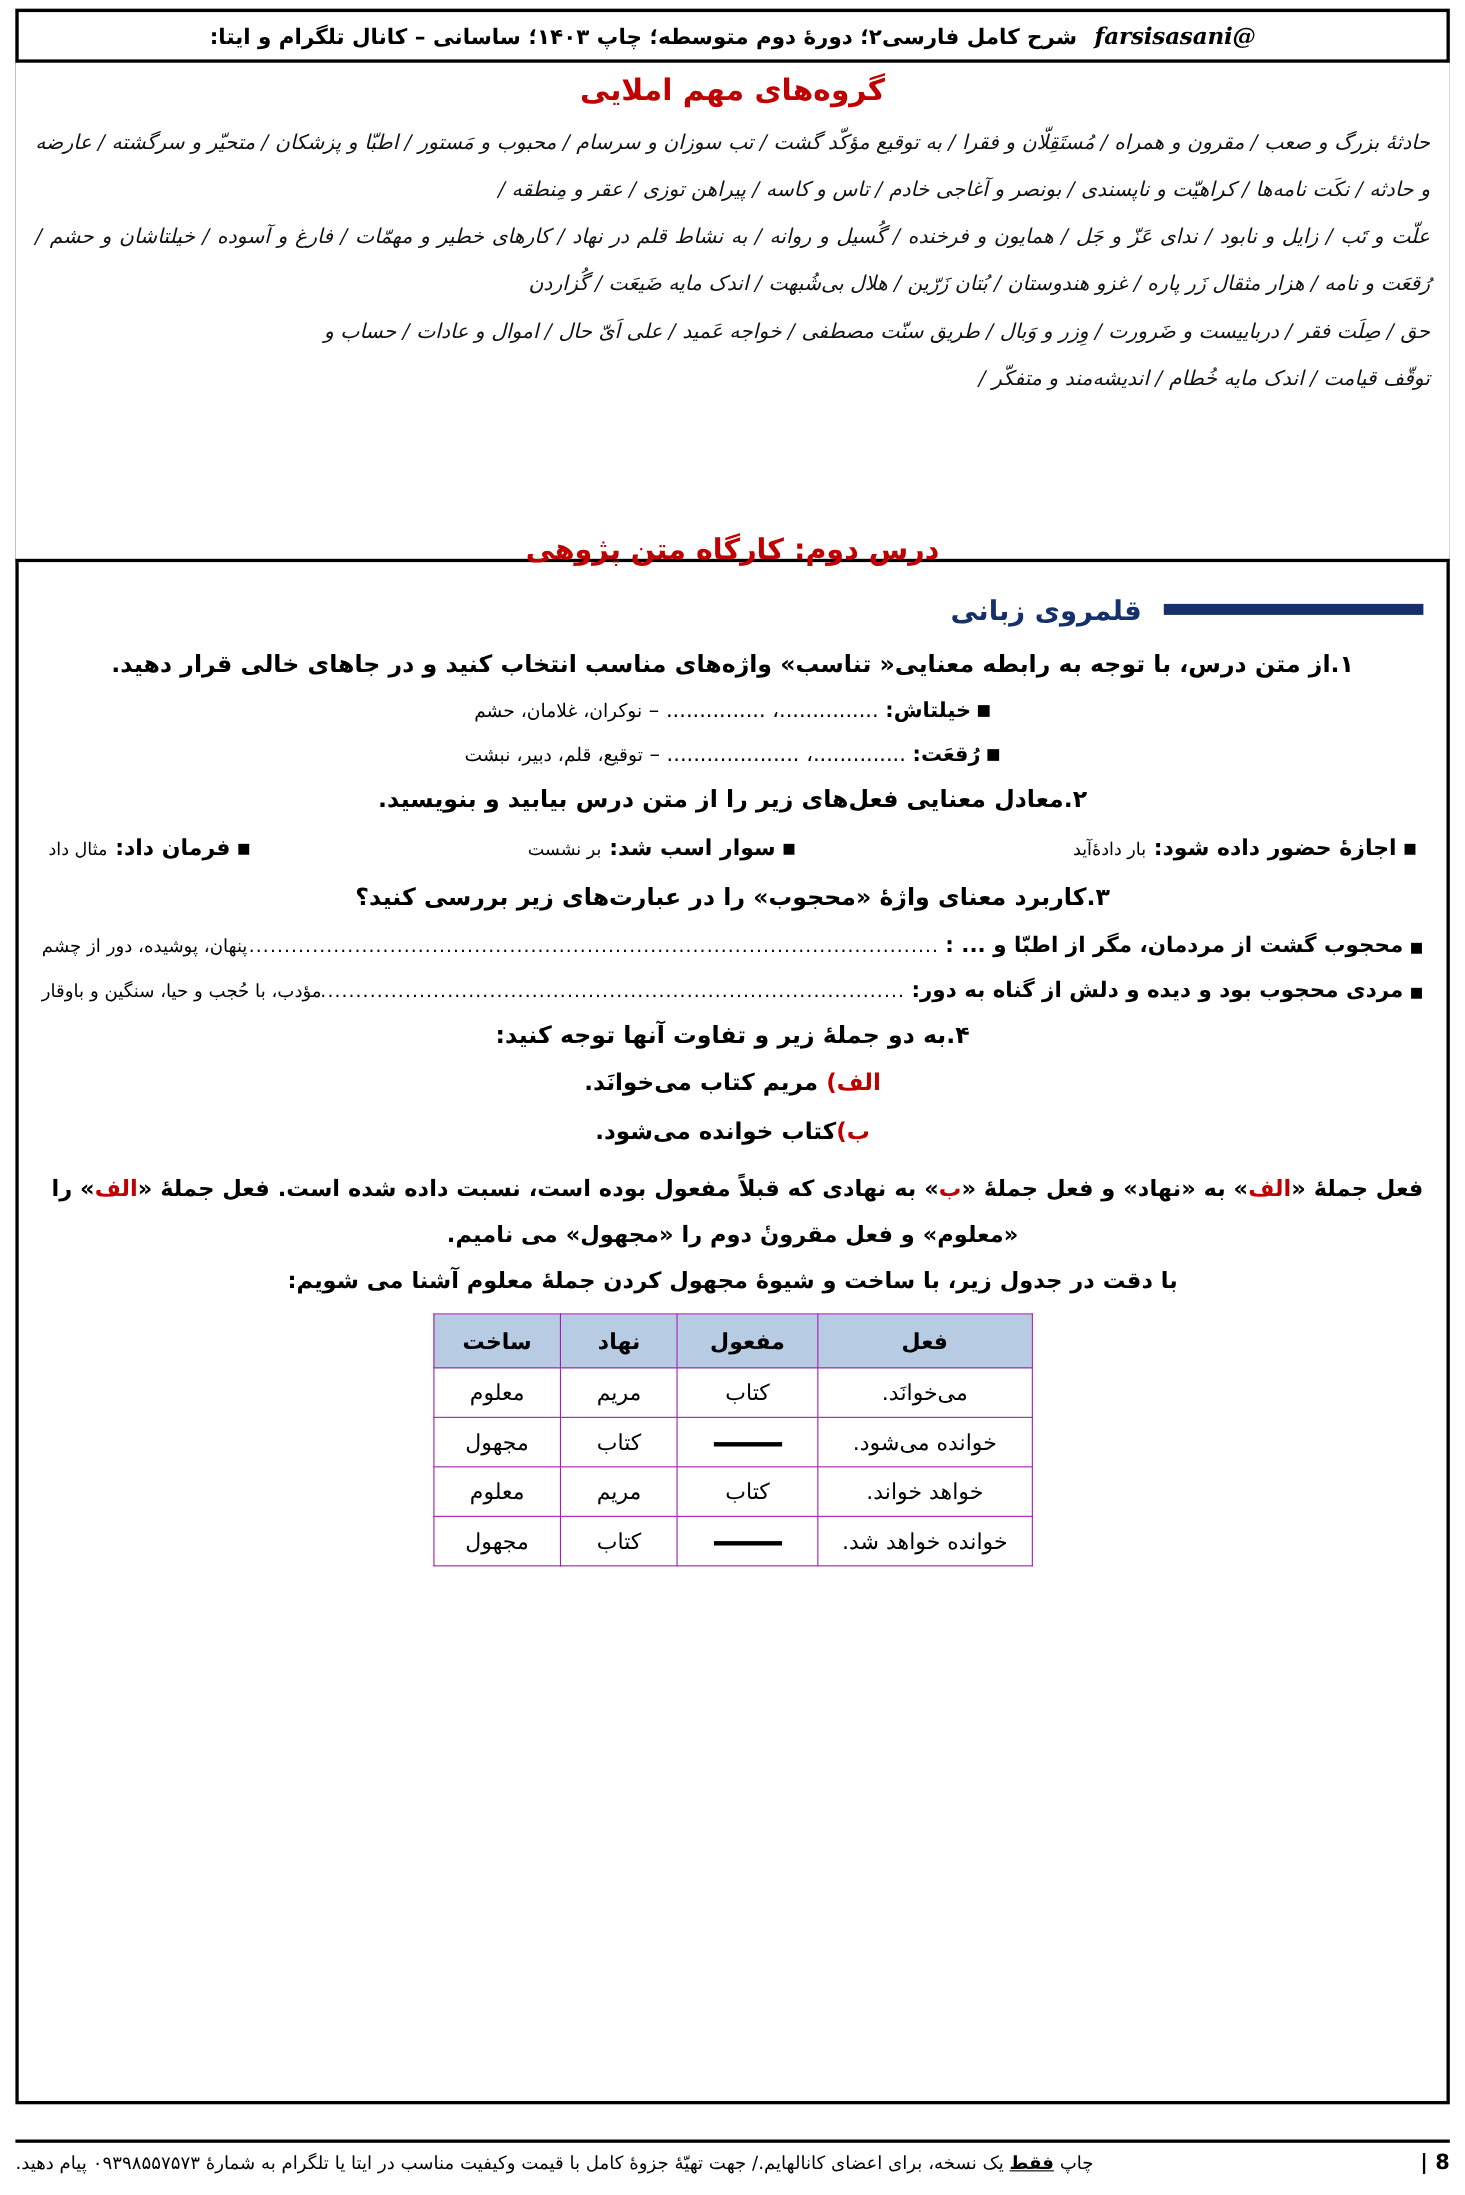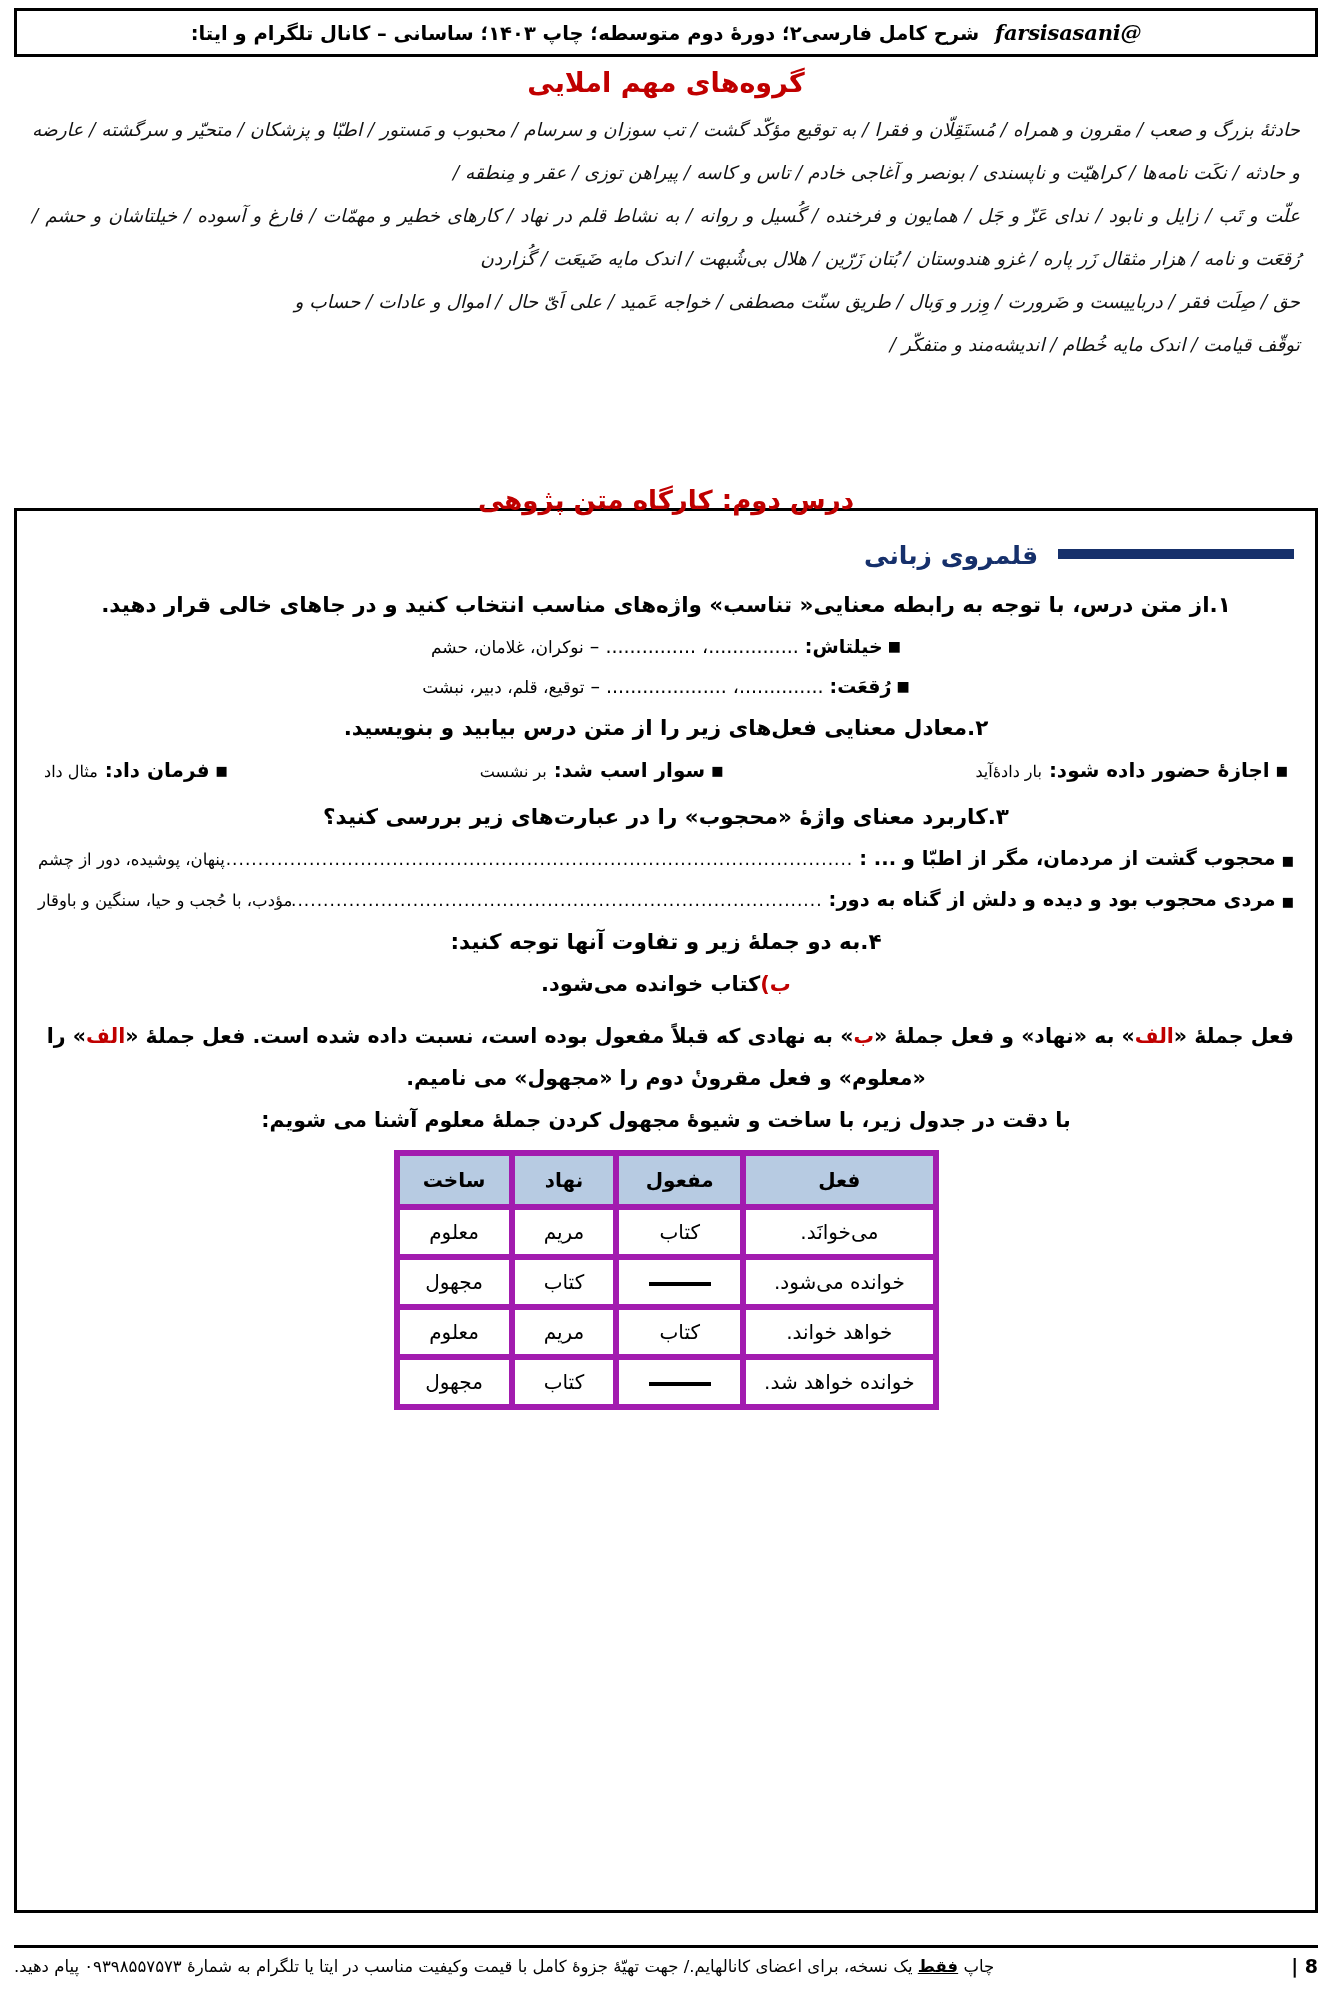--- a/index.html
+++ b/index.html
@@ -244,21 +244,21 @@
     margin-top: 6px;
   }
   table.grammar {
     border-collapse: collapse;
     width: 545px;
     font-size: 20px;
     direction: rtl;
   }
   table.grammar th,
   table.grammar td {
-    border: 6px solid #a21caf;
+    border: 1px solid #a21caf;
     text-align: center;
     height: 40px;
     padding: 2px 6px;
     color: #000;
     font-weight: normal;
   }
   table.grammar thead th {
     background: #b7cbe2;
     font-weight: bold;
     height: 44px;
@@ -371,20 +371,24 @@
 
     <div class="long-row">
       <span class="sq">■</span>
         <span>مردی محجوب بود و دیده و دلش از گناه به دور:</span>
       <span class="fill">...............................................................................................</span>
       <span class="gloss">مؤدب، با حُجب و حیا، سنگین و باوقار</span>
     </div>
 
     <div class="q">۴.به دو جملهٔ زیر و تفاوت آنها توجه کنید:</div>
 
+    <div class="sentence">
+      <span class="marker-red">الف)</span>
+      <span>مریم کتاب می‌خوانَد.</span>
+    </div>
 
     <div class="sentence">
       <span class="marker-red">ب)</span><span>کتاب خوانده می‌شود.</span>
     </div>
 
     <div class="explain"><span>فعل جملهٔ «</span><span class="marker-red">الف</span><span>» به «نهاد» و فعل جملهٔ «</span><span class="marker-red">ب</span><span>» به نهادی که قبلاً مفعول بوده است، نسبت داده شده است. فعل جملهٔ «</span><span class="marker-red">الف</span><span>» را</span>
     </div>
 
     <div class="explain-2"><span>«</span><span class="u-red">معلوم</span><span>» و فعل مقرونٔ دوم را «</span><span class="u-red">مجهول</span><span>» می نامیم.</span>
     </div>

